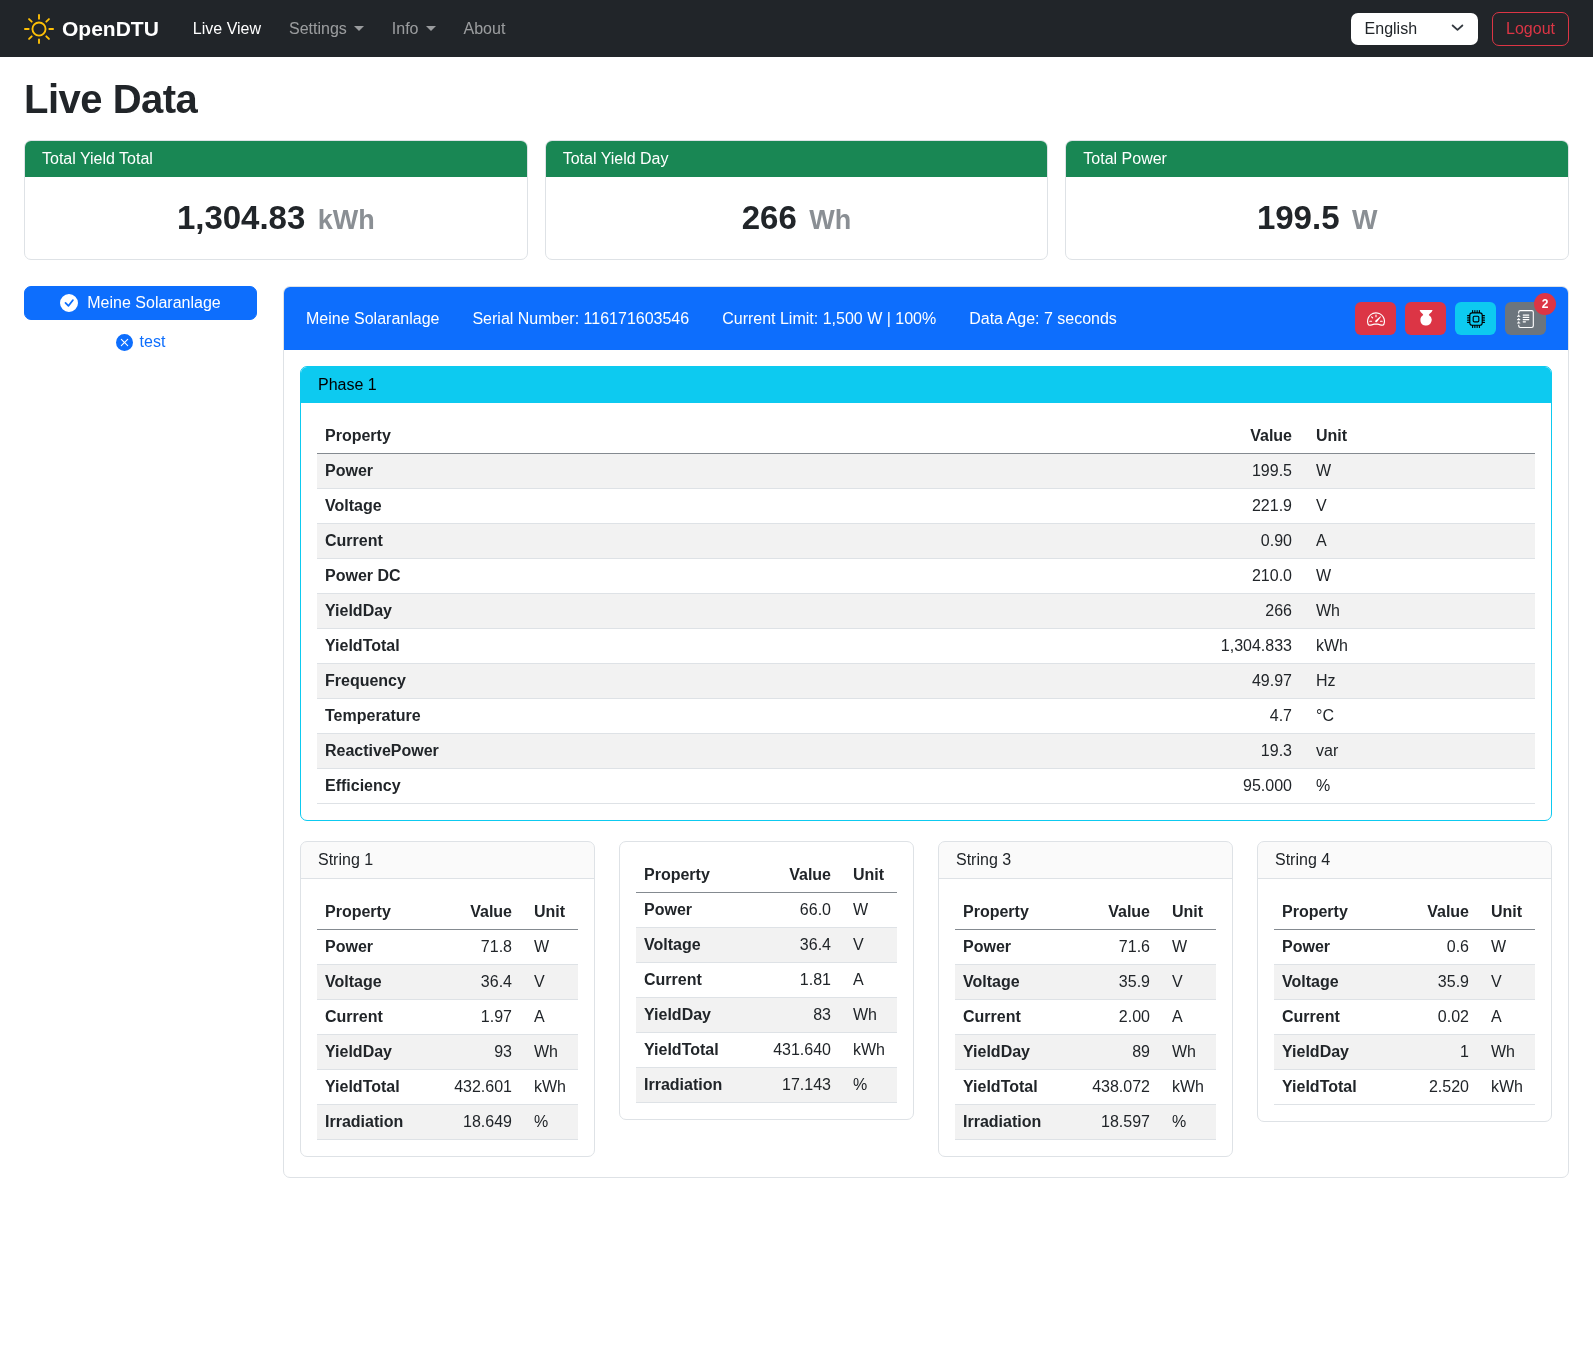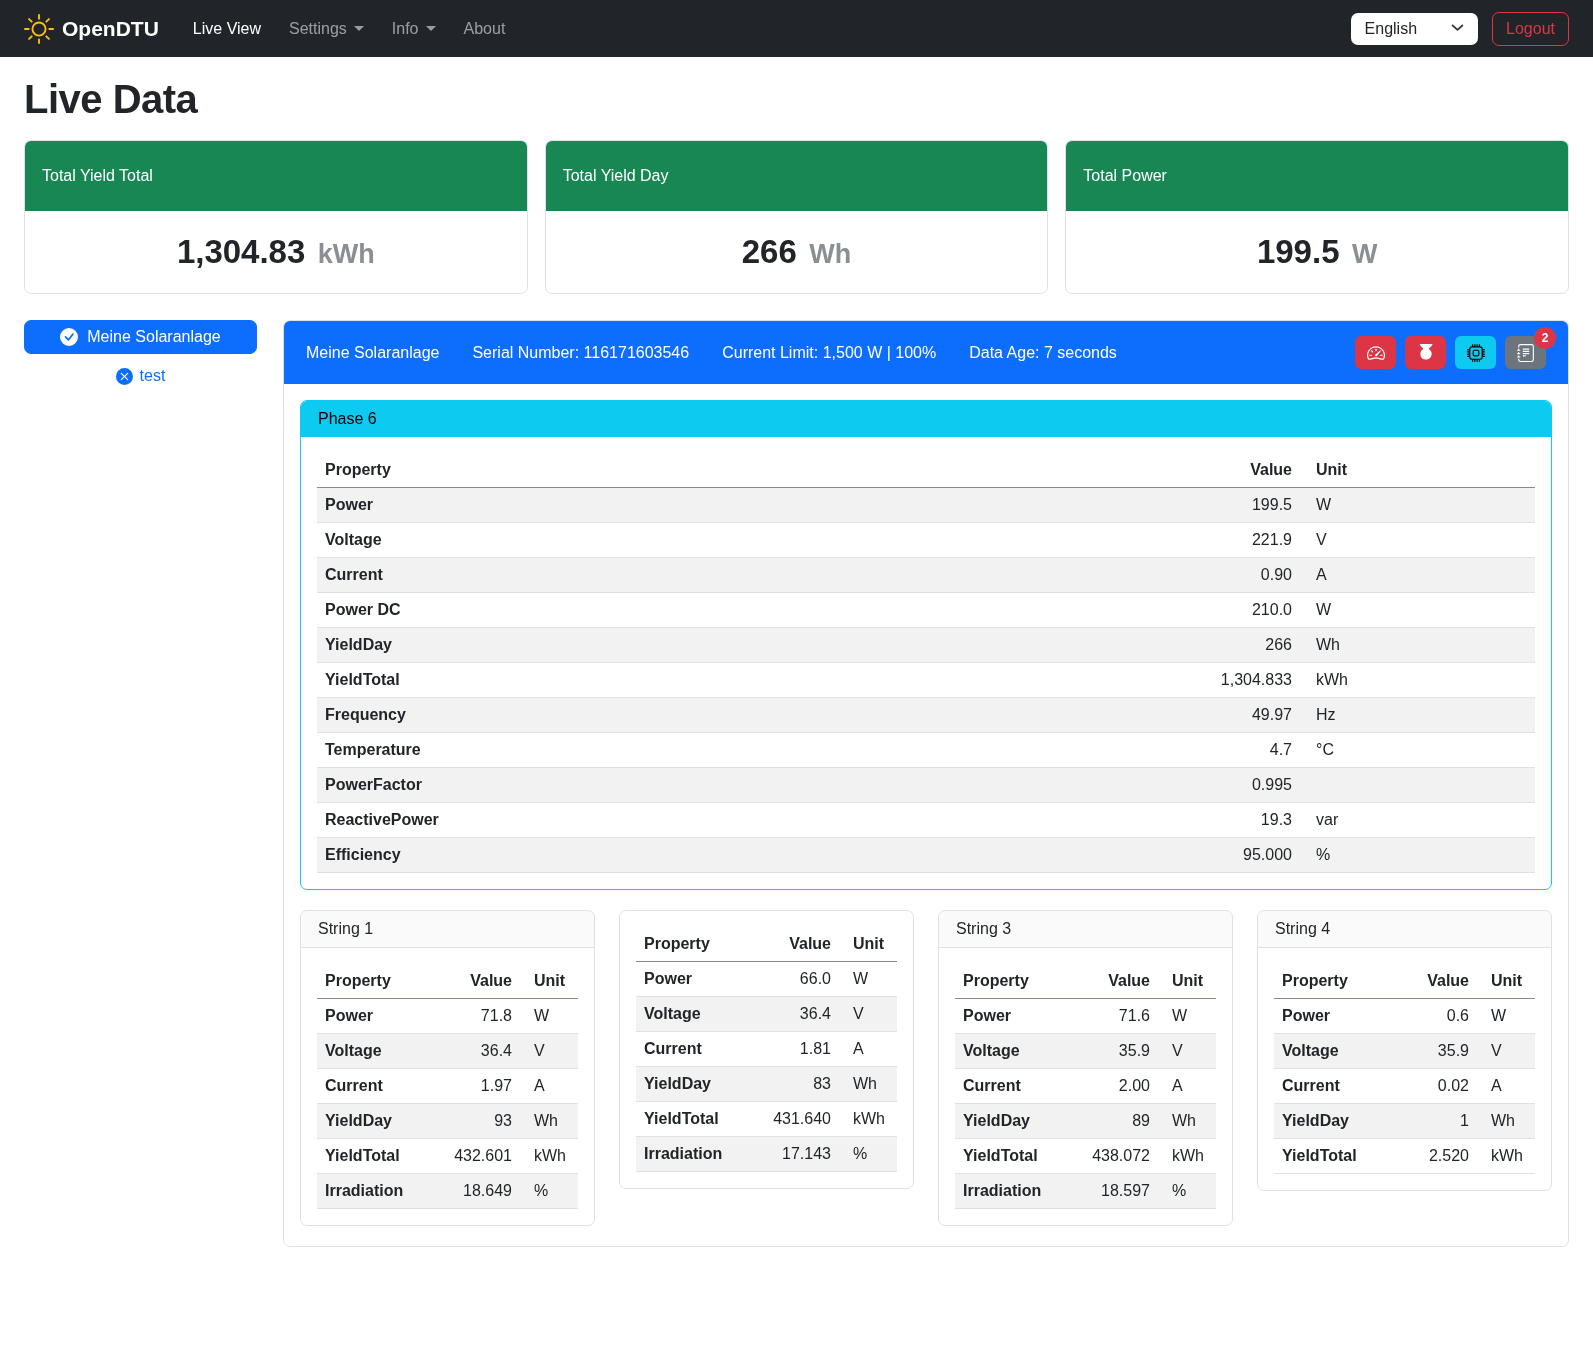--- a/index.html
+++ b/index.html
@@ -85,21 +85,21 @@
   .summary-card {
     flex: 1;
     border: 1px solid #dee2e6;
     border-radius: 7px;
     overflow: hidden;
     background: #fff;
   }
   .summary-card .card-header {
     background: #198754;
     color: #fff;
-    padding: 26px 17px;
+    padding: 9px 17px;
     font-size: 16px;
   }
   .summary-card .card-body {
     padding: 22px 16px;
     text-align: center;
   }
   .summary-value { font-size: 33px; font-weight: 700; color: #212529; }
   .summary-unit  { font-size: 27px; font-weight: 600; color: #8a8f94; margin-left: 8px; }
 
   
@@ -352,21 +352,21 @@
               </svg>
             </span>
             <span class="event-badge">2</span>
           </button>
         </div>
       </div>
 
       <div class="inverter-body">
 
         <div class="phase-card">
-          <div class="phase-header">Phase 6</div>
+          <div class="phase-header">Phase 1</div>
           <div class="phase-body">
             <table class="phase-table">
               <thead>
                 <tr>
                   <th class="prop">Property</th>
                   <th class="val">Value</th>
                   <th class="unit">Unit</th>
                 </tr>
               </thead>
               <tbody>
@@ -404,25 +404,20 @@
                     <th class="prop">Frequency</th>
                     <td class="val">49.97</td>
                     <td class="unit">Hz</td>
                   </tr>
                   <tr>
                     <th class="prop">Temperature</th>
                     <td class="val">4.7</td>
                     <td class="unit">°C</td>
                   </tr>
                   <tr>
-                    <th class="prop">PowerFactor</th>
-                    <td class="val">0.995</td>
-                    <td class="unit"></td>
-                  </tr>
-                  <tr>
                     <th class="prop">ReactivePower</th>
                     <td class="val">19.3</td>
                     <td class="unit">var</td>
                   </tr>
                   <tr>
                     <th class="prop">Efficiency</th>
                     <td class="val">95.000</td>
                     <td class="unit">%</td>
                   </tr>
                 </tbody>

